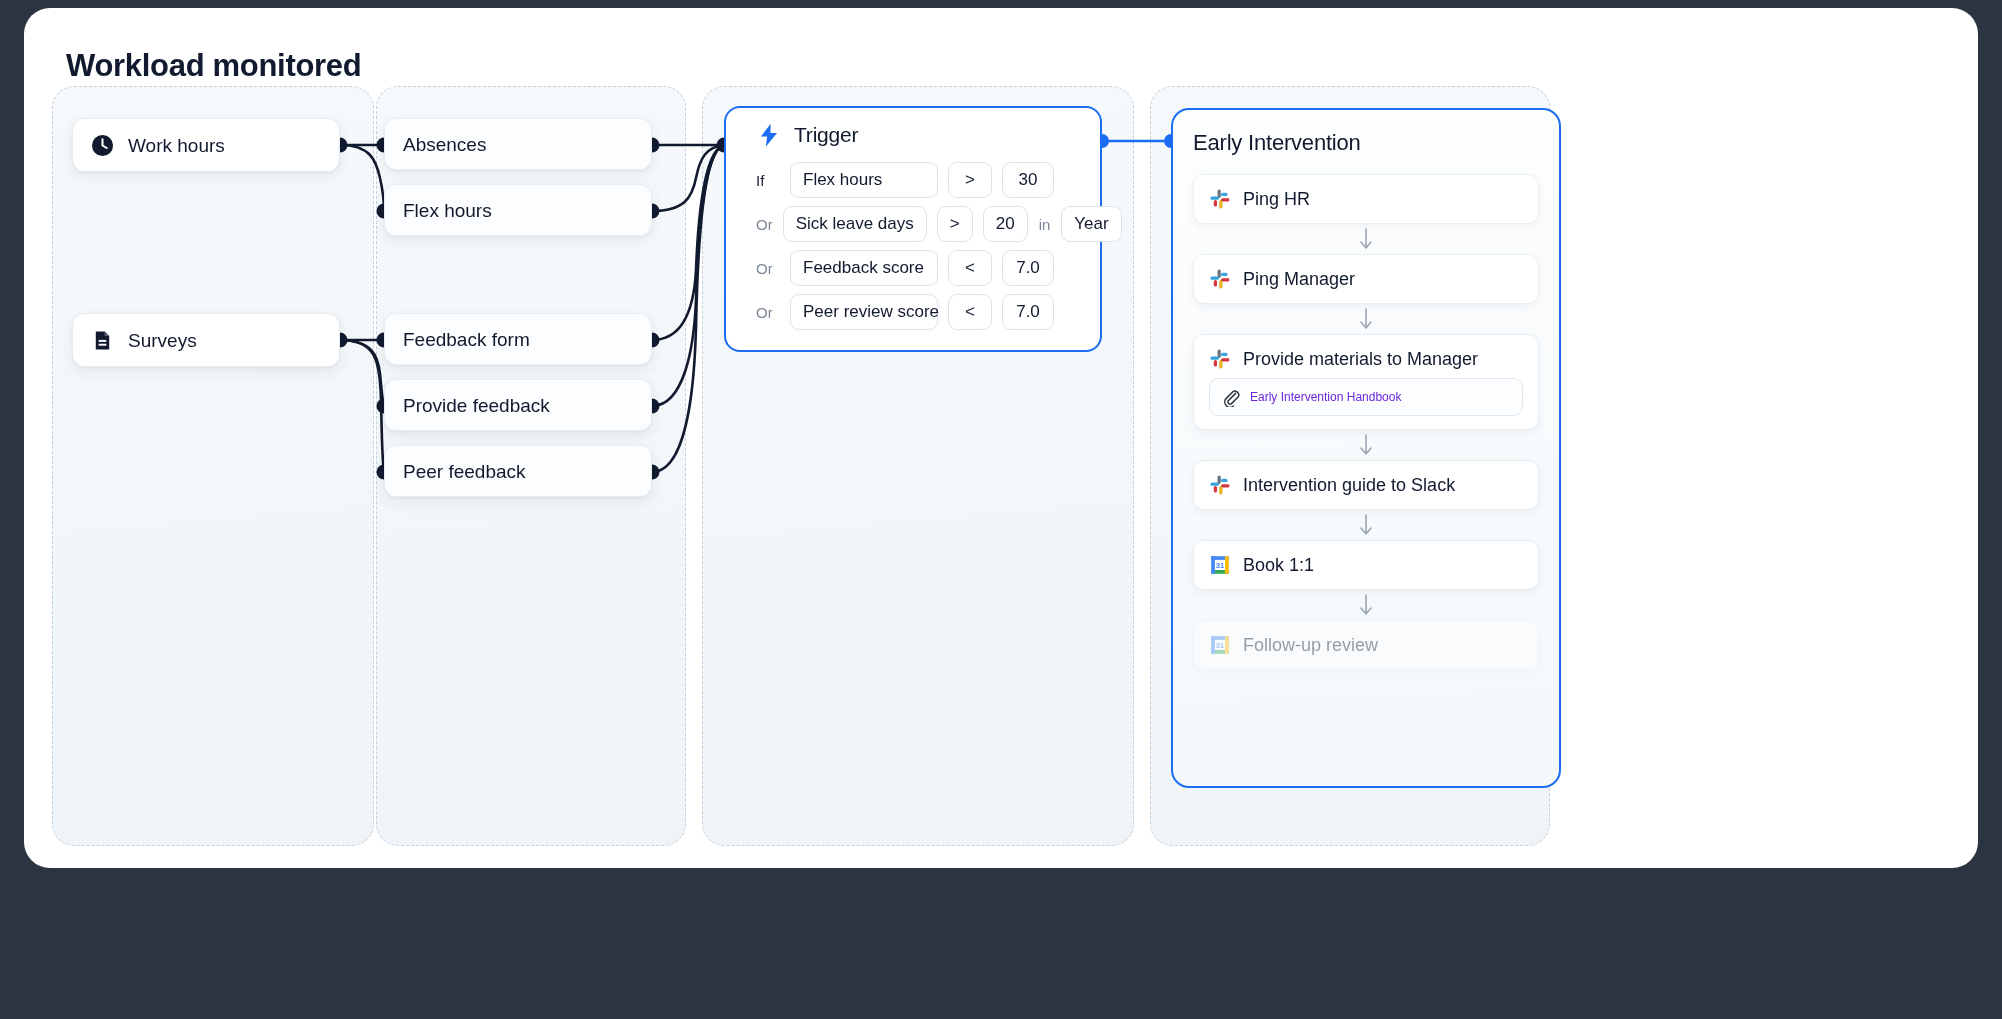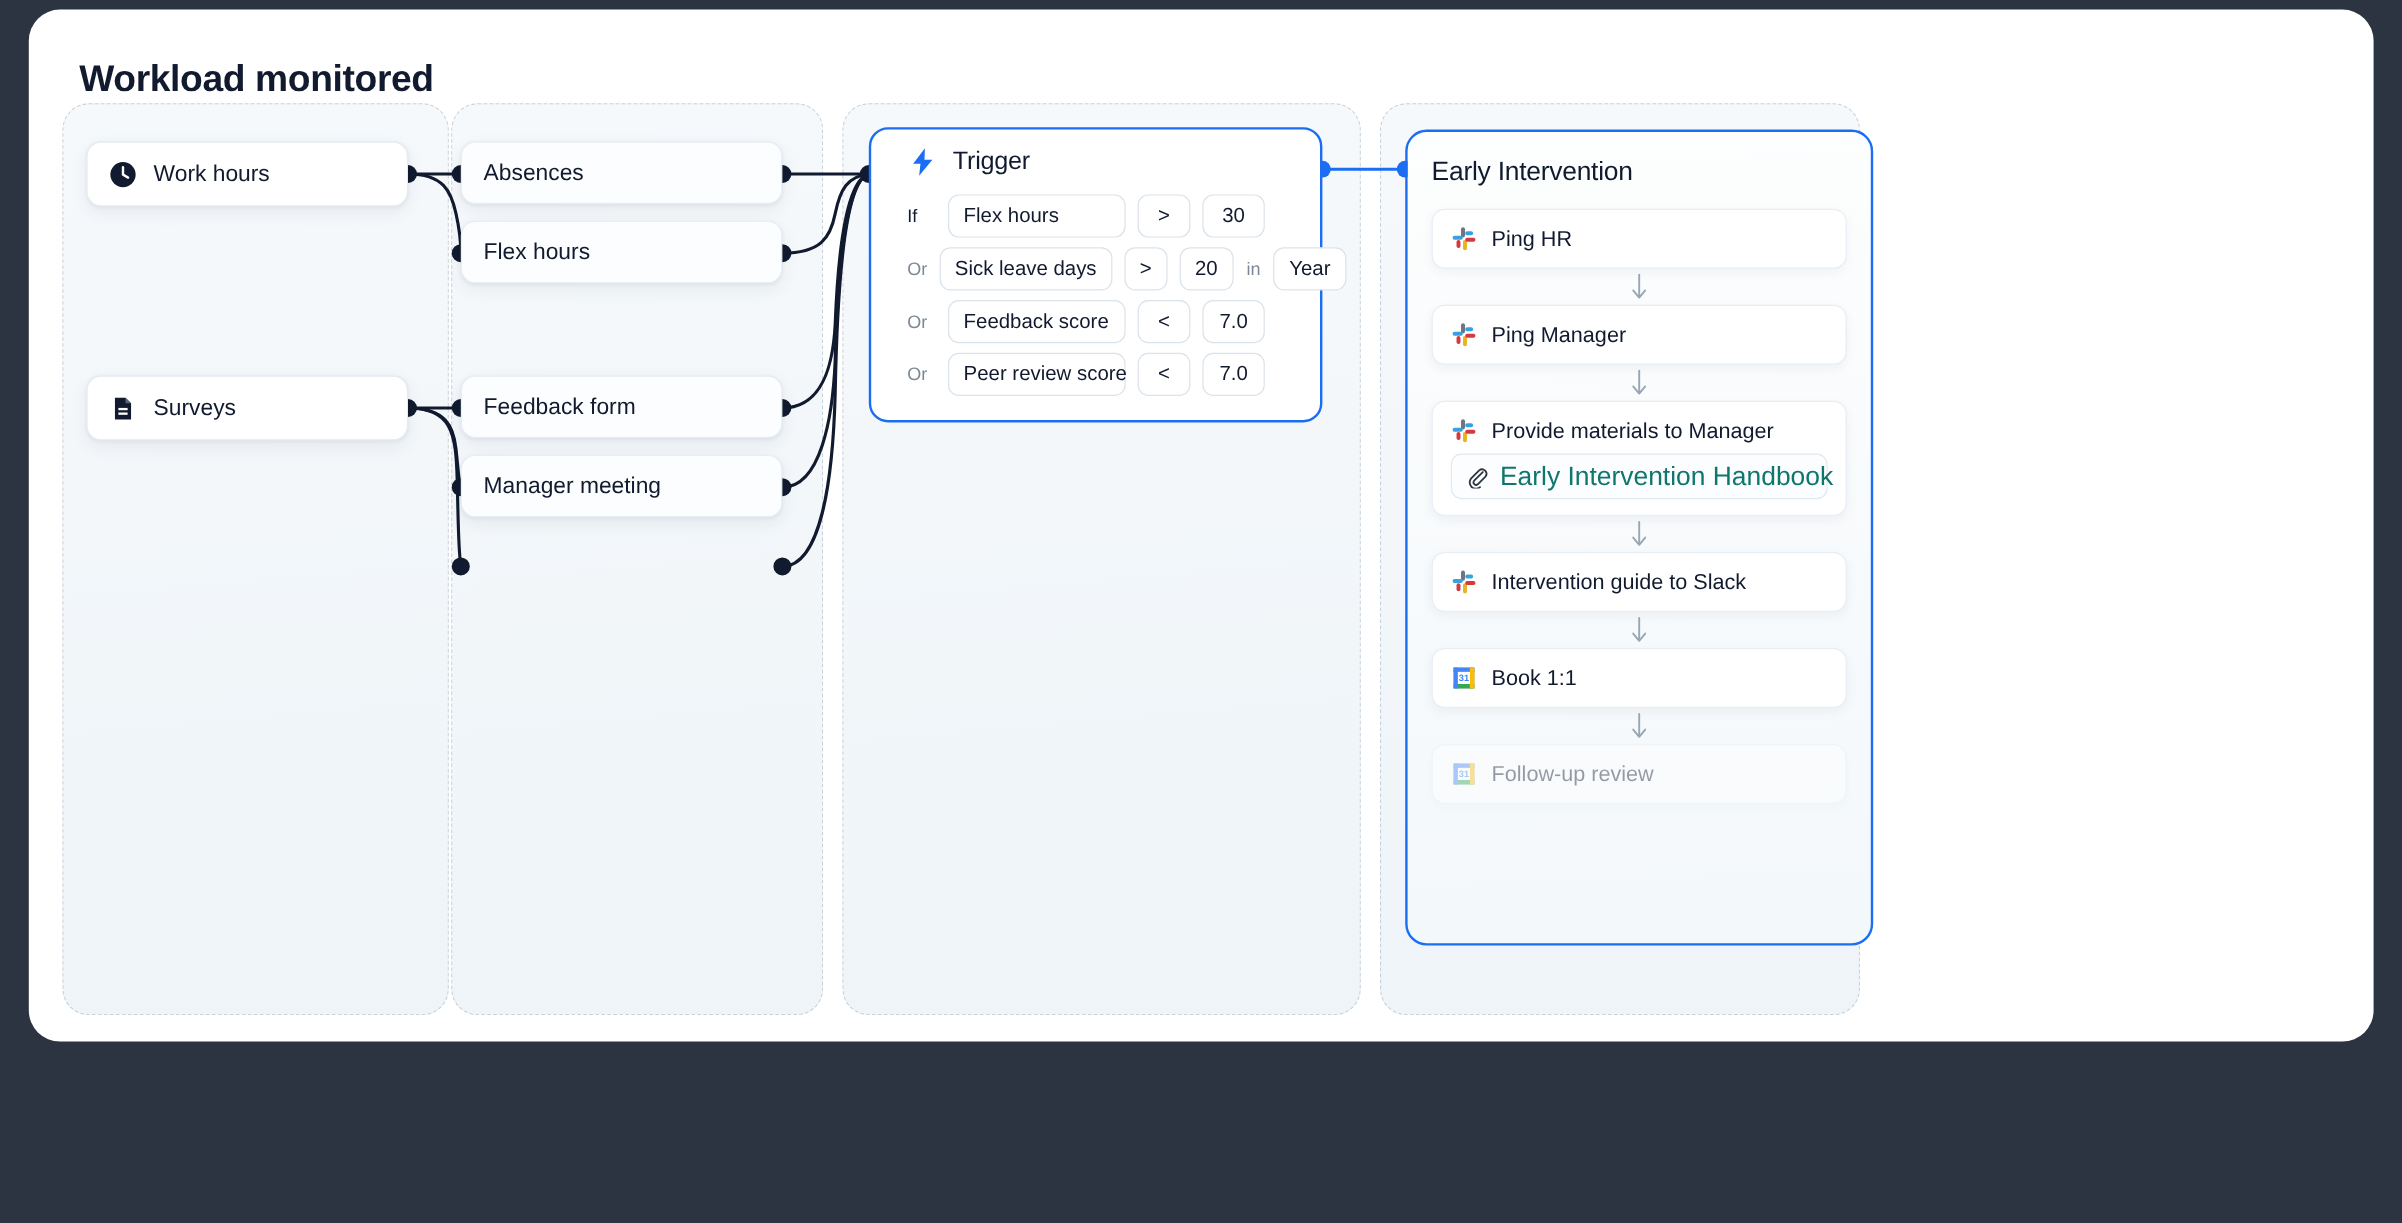--- a/index.html
+++ b/index.html
@@ -221,22 +221,22 @@
     display: flex;
     align-items: center;
     gap: 10px;
     height: 38px;
     padding: 0 11px;
     border: 1px solid #e1e8ef;
     border-radius: 9px;
     background: #fbfdfe;
   }
   .attach-label {
-    font-size: 22px;
-    color: #0f766e;
+    font-size: 12px;
+    color: #6d28d9;
     white-space: nowrap;
   }
 
   
   .app-icon { width: 22px; height: 22px; flex: 0 0 22px; display: block; }
 
   
   #wires {
     position: absolute;
     left: 0; top: 0;
@@ -324,21 +324,24 @@
       <div class="node mid-node" id="node-absences">
         <span class="label">Absences</span>
       </div>
       <div class="node mid-node" id="node-flex-hours">
         <span class="label">Flex hours</span>
       </div>
       <div class="node mid-node" id="node-feedback-form">
         <span class="label">Feedback form</span>
       </div>
       <div class="node mid-node" id="node-manager-feedback">
-        <span class="label">Manager meeting</span>
+        <span class="label">Provide feedback</span>
+      </div>
+      <div class="node mid-node" id="node-peer-feedback">
+        <span class="label">Peer feedback</span>
       </div>
 
       <div id="trigger-panel">
         <div id="trigger-header">
           <svg style="width:26px;height:26px;flex:0 0 26px;display:block" viewBox="0 0 24 24">
             <path d="M13.6 1.5 L4.6 13.3 h5.6 L9.2 22.5 L19.4 10.2 h-6.1 Z" fill="#1b6ef3"></path>
           </svg>
           <span id="trigger-title">Trigger</span>
         </div>
 

